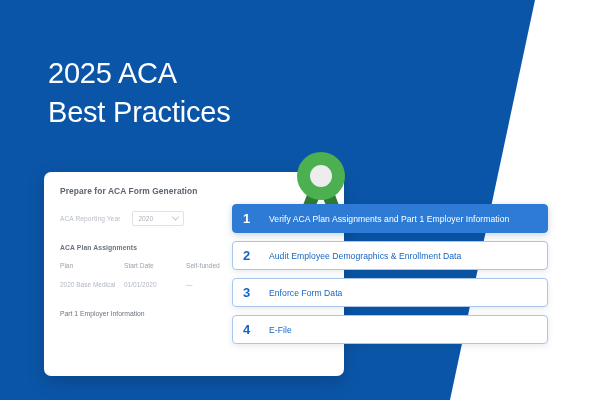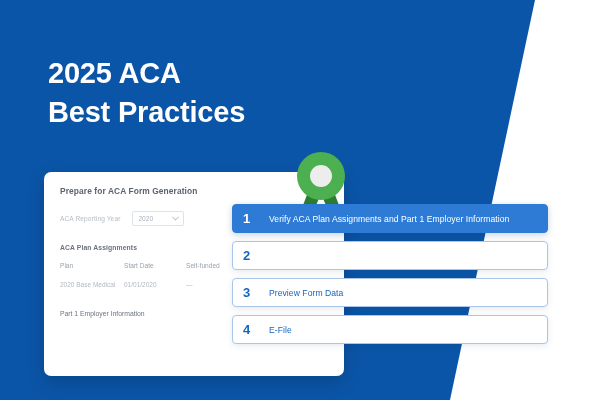--- a/index.html
+++ b/index.html
@@ -27,21 +27,21 @@
     clip-path: polygon(0 0, 535px 0, 450px 400px, 0 400px);
   }
 
   
   .headline {
     position: absolute;
     left: 48px;
     top: 54px;
     color: #ffffff;
     font-size: 29px;
-    font-weight: bold;
+    font-weight: normal;
     line-height: 1.34;
     letter-spacing: -0.2px;
     white-space: pre-line;
   }
 
   
   .app-card {
     position: absolute;
     left: 44px;
     top: 172px;
@@ -231,25 +231,26 @@
 
   <div class="steps">
 
     <div class="step active">
       <span class="step-num">1</span>
       <span class="step-label">Verify ACA Plan Assignments and Part 1 Employer Information</span>
     </div>
 
     <div class="step">
       <span class="step-num">2</span>
+      <span class="step-label">Audit Employee Demographics &amp; Enrollment Data</span>
     </div>
 
     <div class="step">
       <span class="step-num">3</span>
-      <span class="step-label">Preview Form Data</span>
+      <span class="step-label">Enforce Form Data</span>
     </div>
 
     <div class="step">
       <span class="step-num">4</span>
       <span class="step-label">E-File</span>
     </div>
 
   </div>
 
 </div>

